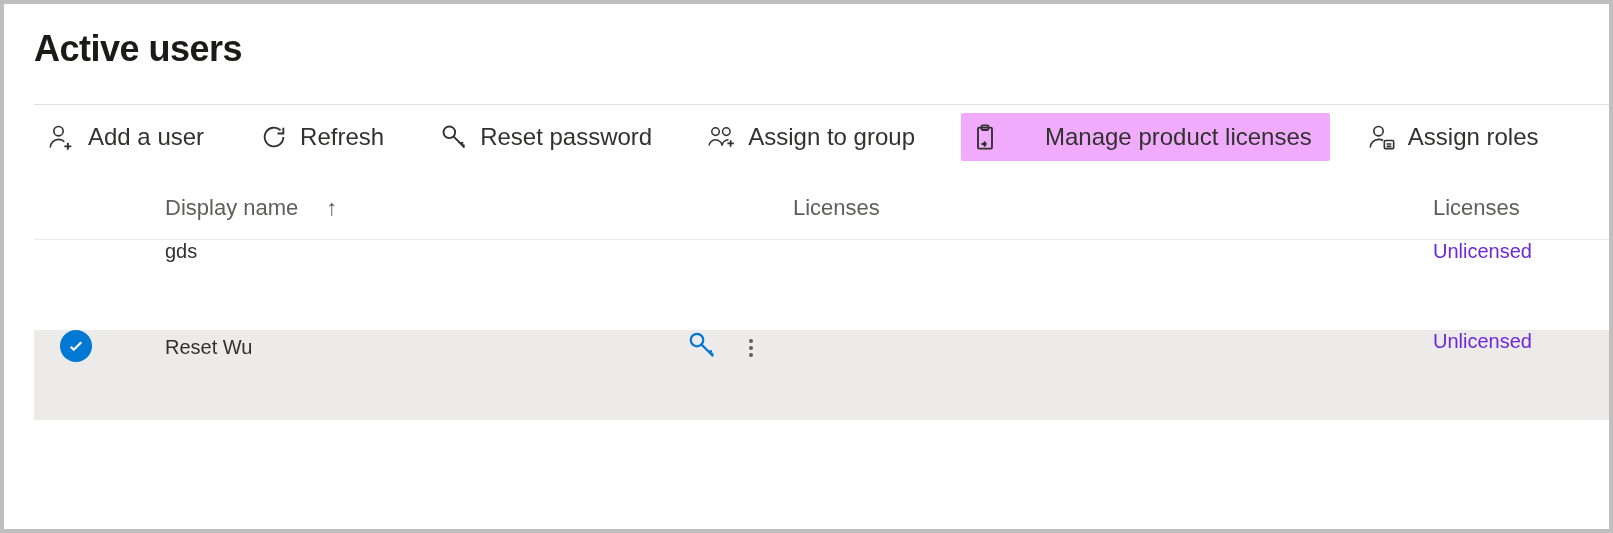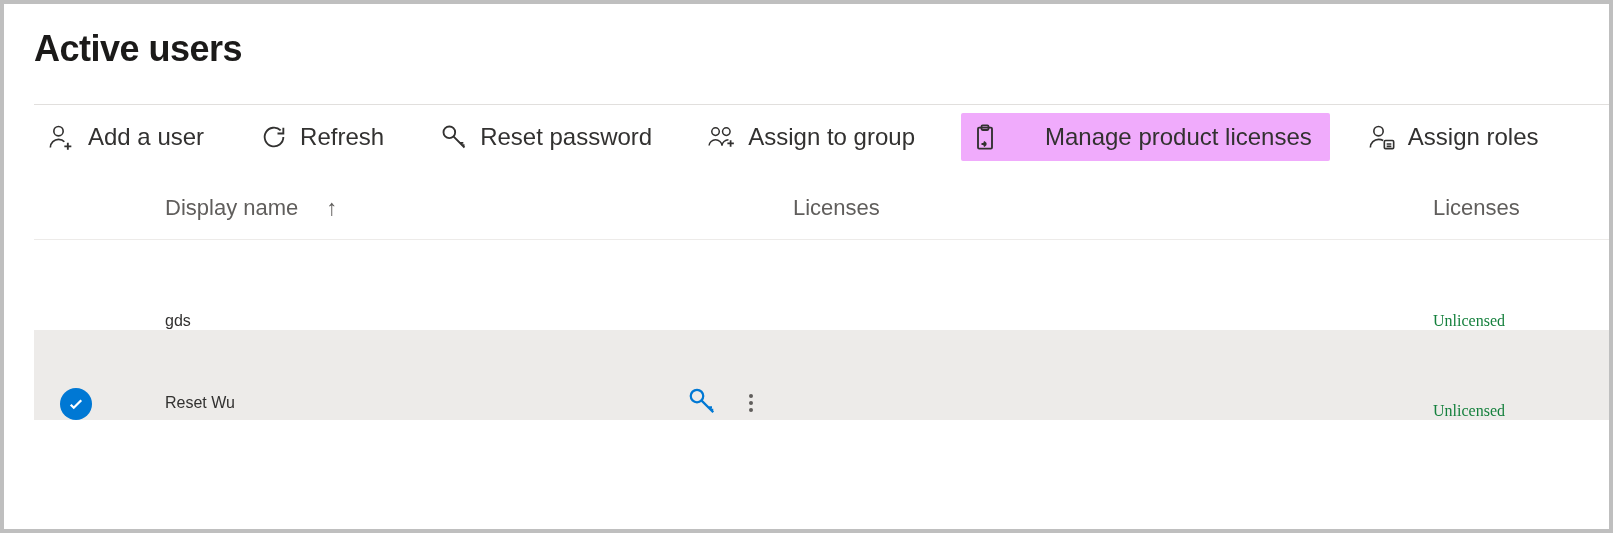--- a/index.html
+++ b/index.html
@@ -66,23 +66,23 @@
     color: #605e5c;
     font-size: 22px;
   }
   .col-check { width: 92px; flex-shrink:0; }
   .col-display { width: 628px; flex-shrink:0; display:flex; align-items:center; gap:28px;margin-left:39px;}
   .col-username { width: 640px; flex-shrink:0; }
   .col-licenses { flex: 1; }
   .sort-arrow { font-size: 22px; color:#605e5c; }
   .table-row {
     display: flex;
-    align-items: flex-end;
+    align-items: flex-start;
     height: 90px;
-    font-size: 16px;
+    font-size: 20px;
     color: #323130;
   }
   .table-row.selected {
     background: #edebe9;
   }
   .checkmark {
     width: 32px; height: 32px; border-radius: 50%;
     background: #0078d4;
     display:flex; align-items:center; justify-content:center;
     margin-left: 26px;
@@ -99,21 +99,21 @@
   .col-display .name-text { flex:0 0 auto; }
   .key-icon svg { stroke:#0078d4; }
   .more-dots {
     color:#605e5c;
     font-size: 22px;
     letter-spacing: 2px;
     display:flex; flex-direction:column; gap:3px;
     align-items:center;
   }
   .more-dots span{ width:4px; height:4px; background:#605e5c; border-radius:50%;}
-  .col-licenses-cell { color:#15803d;font-family:Liberation Serif, serif; }
+  .col-licenses-cell { color:#6d28d9; }
 </style>
 </head>
 <body>
 
 <div class="page">
   <h1 class="page-title">Active users</h1>
   <div class="divider"></div>
 
   <div class="toolbar">
     <div class="toolbar-btn">

